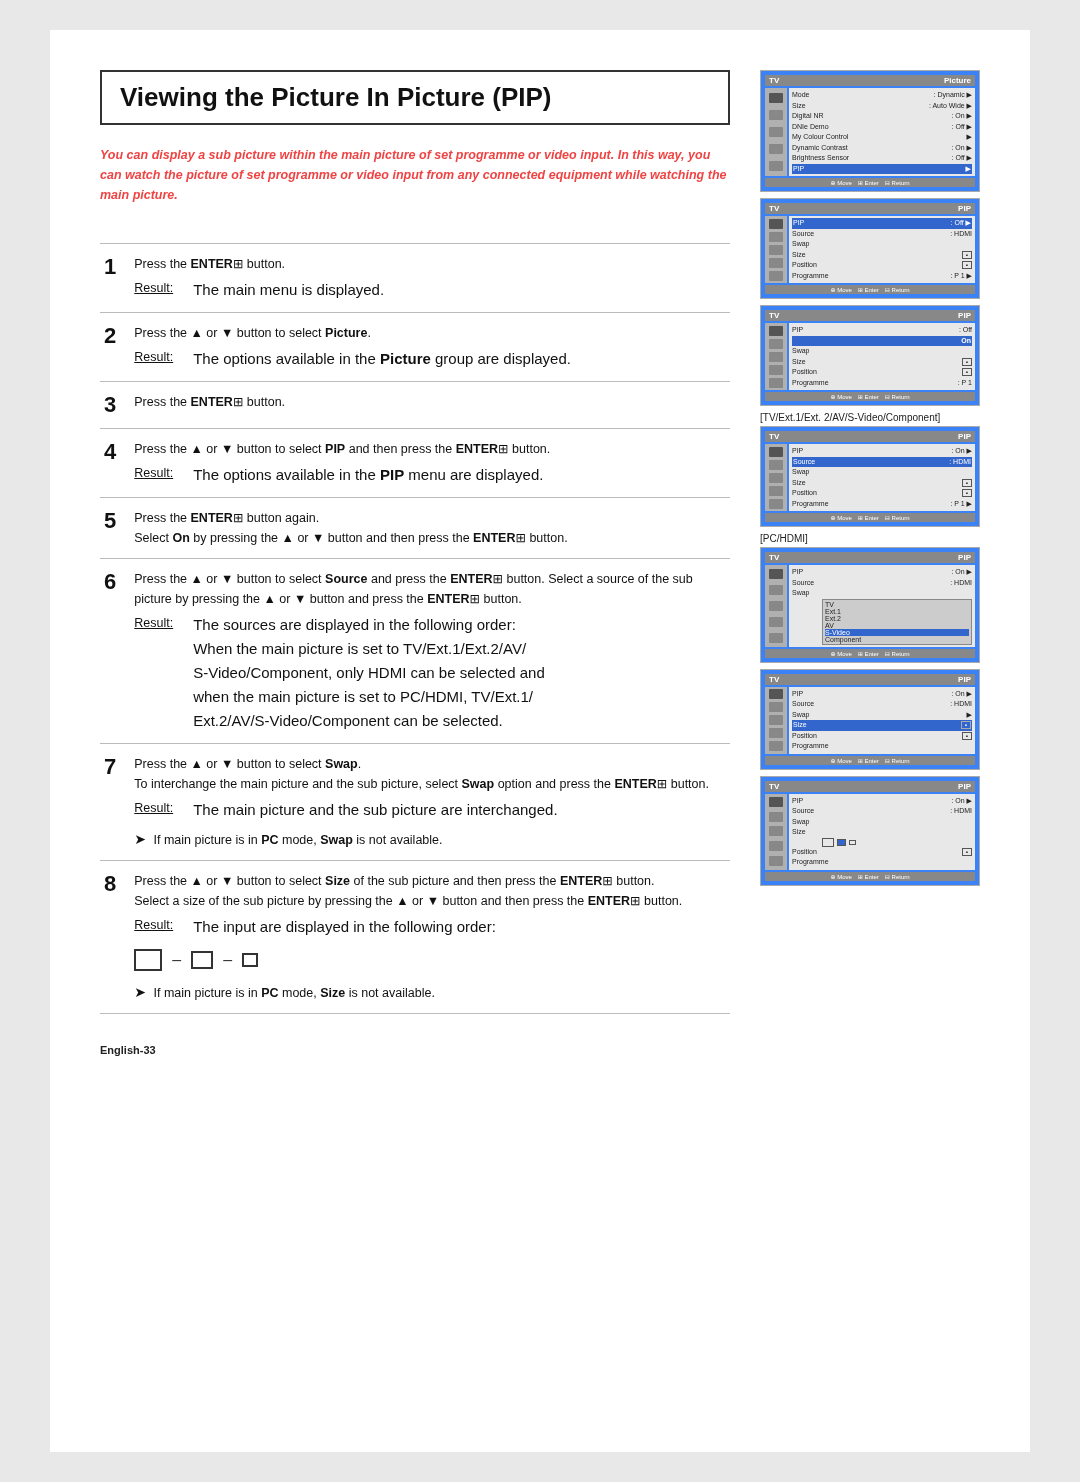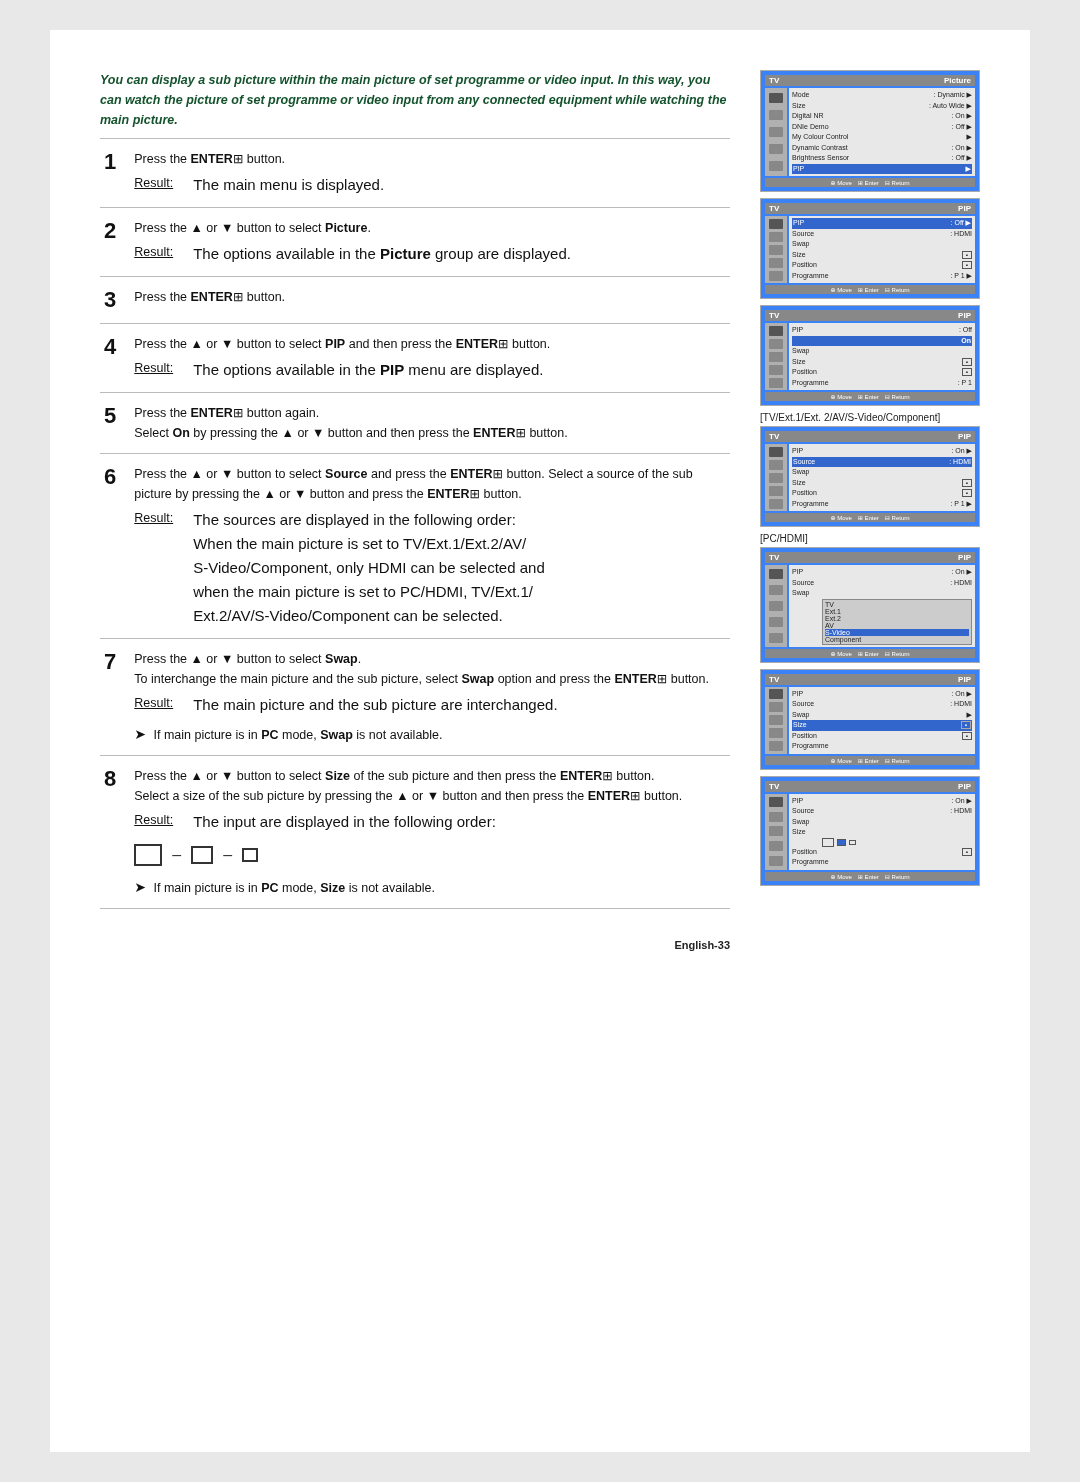--- a/index.html
+++ b/index.html
@@ -39,22 +39,22 @@
     .page-title h1 {
       font-size: 26px;
       font-weight: 900;
       color: #111;
     }
     .intro-text {
       font-size: 12.5px;
       font-weight: bold;
       font-style: italic;
       line-height: 1.6;
-      margin-bottom: 8px;
-      color: #14532d;
+      margin-bottom: 38px;
+      color: #ef4444;
     }
     .steps-table {
       width: 100%;
       border-collapse: collapse;
     }
     .steps-table tr {
       border-top: 1px solid #bbb;
     }
     .steps-table tr:last-child {
       border-bottom: 1px solid #bbb;
@@ -191,32 +191,35 @@
     .section-label {
       font-size: 10px;
       color: #222;
       margin-bottom: 3px;
       margin-top: 4px;
       font-weight: normal;
     }
 
     .page-footer {
       margin-top: 30px;
-      text-align: right;
+      text-align: left;
       font-size: 11px;
       font-weight: bold;
       color: #222;
     }
   </style>
 </head>
 <body>
 
 <div class="page">
 
   <div class="left-col">
+    <div class="page-title">
+      <h1>Viewing the Picture In Picture (PIP)</h1>
+    </div>
 
     <p class="intro-text">You can display a sub picture within the main picture of set programme or video input. In this way, you can watch the picture of set programme or video input from any connected equipment while watching the main picture.</p>
 
     <table class="steps-table">
       <tbody>
 
         <tr>
           <td class="step-num">1</td>
           <td class="step-content">
             <div>Press the <b>ENTER</b>⊞ button.</div>

